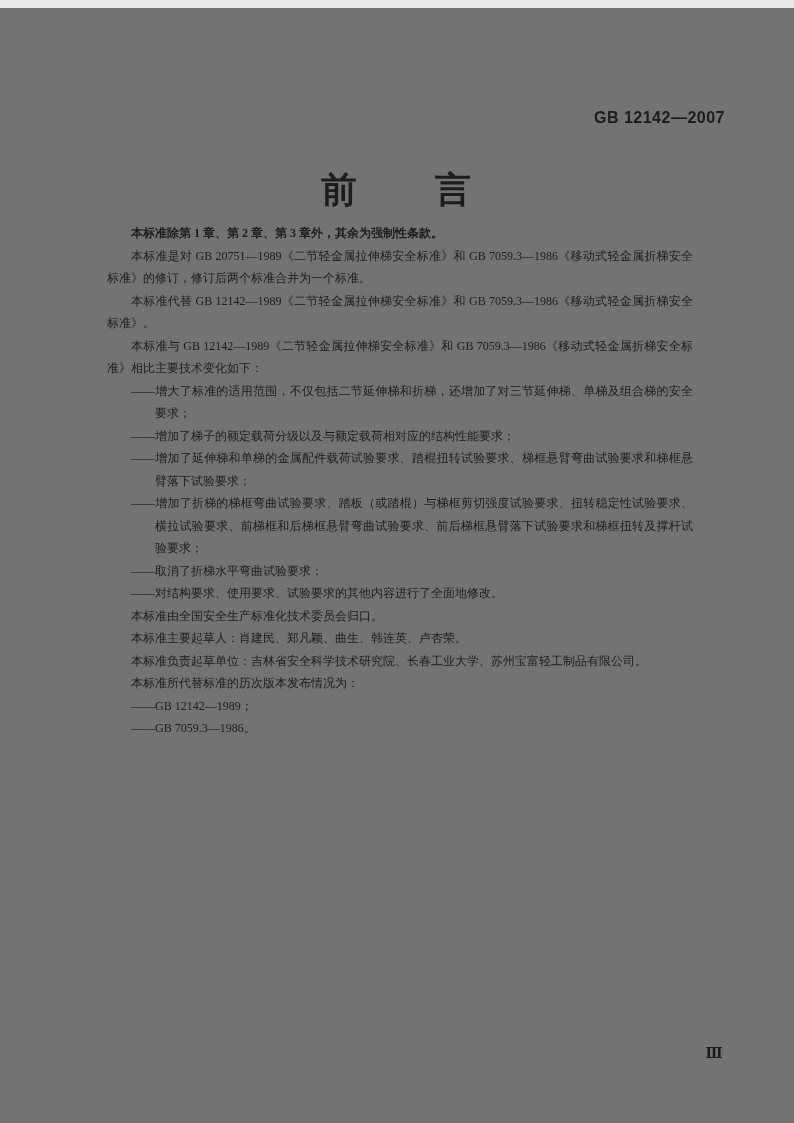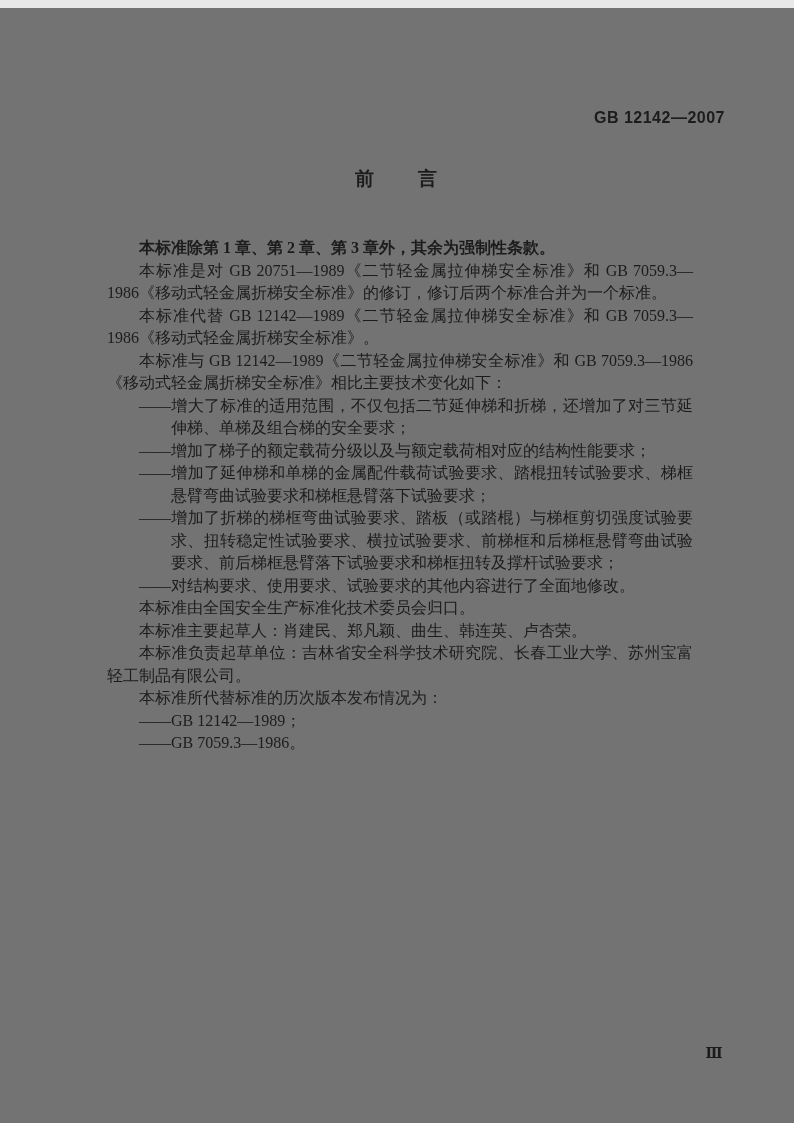--- a/index.html
+++ b/index.html
@@ -22,31 +22,31 @@
     font-weight: bold;
     letter-spacing: 0.5px;
     font-family: "Liberation Sans", "DejaVu Sans", sans-serif;
   }
   .doc-title {
     position: absolute;
     top: 158px;
     left: 0;
     width: 100%;
     text-align: center;
-    font-size: 19px;
+    font-size: 36px;
     font-weight: bold;
     letter-spacing: 2px;
     white-space: pre;
   }
   .body-text {
     position: absolute;
     left: 107px;
-    top: 229px;
+    top: 214px;
     width: 586px;
-    font-size: 16px;
+    font-size: 12px;
     line-height: 22.5px;
     text-align: justify;
   }
   .para { text-indent: 2em; }
   .para-bold { text-indent: 2em; font-weight: bold; }
   .dash-item { padding-left: 4em; text-indent: -2em; }
   .page-number {
     position: absolute;
     left: 702px;
     top: 1037px;
@@ -67,20 +67,21 @@
 
   <div class="body-text">
     <p class="para-bold">本标准除第 1 章、第 2 章、第 3 章外，其余为强制性条款。</p>
     <p class="para">本标准是对 GB 20751—1989《二节轻金属拉伸梯安全标准》和 GB 7059.3—1986《移动式轻金属折梯安全标准》的修订，修订后两个标准合并为一个标准。</p>
     <p class="para">本标准代替 GB 12142—1989《二节轻金属拉伸梯安全标准》和 GB 7059.3—1986《移动式轻金属折梯安全标准》。</p>
     <p class="para">本标准与 GB 12142—1989《二节轻金属拉伸梯安全标准》和 GB 7059.3—1986《移动式轻金属折梯安全标准》相比主要技术变化如下：</p>
     <p class="dash-item">——增大了标准的适用范围，不仅包括二节延伸梯和折梯，还增加了对三节延伸梯、单梯及组合梯的安全要求；</p>
     <p class="dash-item">——增加了梯子的额定载荷分级以及与额定载荷相对应的结构性能要求；</p>
     <p class="dash-item">——增加了延伸梯和单梯的金属配件载荷试验要求、踏棍扭转试验要求、梯框悬臂弯曲试验要求和梯框悬臂落下试验要求；</p>
     <p class="dash-item">——增加了折梯的梯框弯曲试验要求、踏板（或踏棍）与梯框剪切强度试验要求、扭转稳定性试验要求、横拉试验要求、前梯框和后梯框悬臂弯曲试验要求、前后梯框悬臂落下试验要求和梯框扭转及撑杆试验要求；</p>
+    <p class="dash-item">——取消了折梯水平弯曲试验要求；</p>
     <p class="dash-item">——对结构要求、使用要求、试验要求的其他内容进行了全面地修改。</p>
     <p class="para">本标准由全国安全生产标准化技术委员会归口。</p>
     <p class="para">本标准主要起草人：肖建民、郑凡颖、曲生、韩连英、卢杏荣。</p>
     <p class="para">本标准负责起草单位：吉林省安全科学技术研究院、长春工业大学、苏州宝富轻工制品有限公司。</p>
     <p class="para">本标准所代替标准的历次版本发布情况为：</p>
     <p class="dash-item">——GB 12142—1989；</p>
     <p class="dash-item">——GB 7059.3—1986。</p>
   </div>
 
   <div class="page-number">Ⅲ</div>

